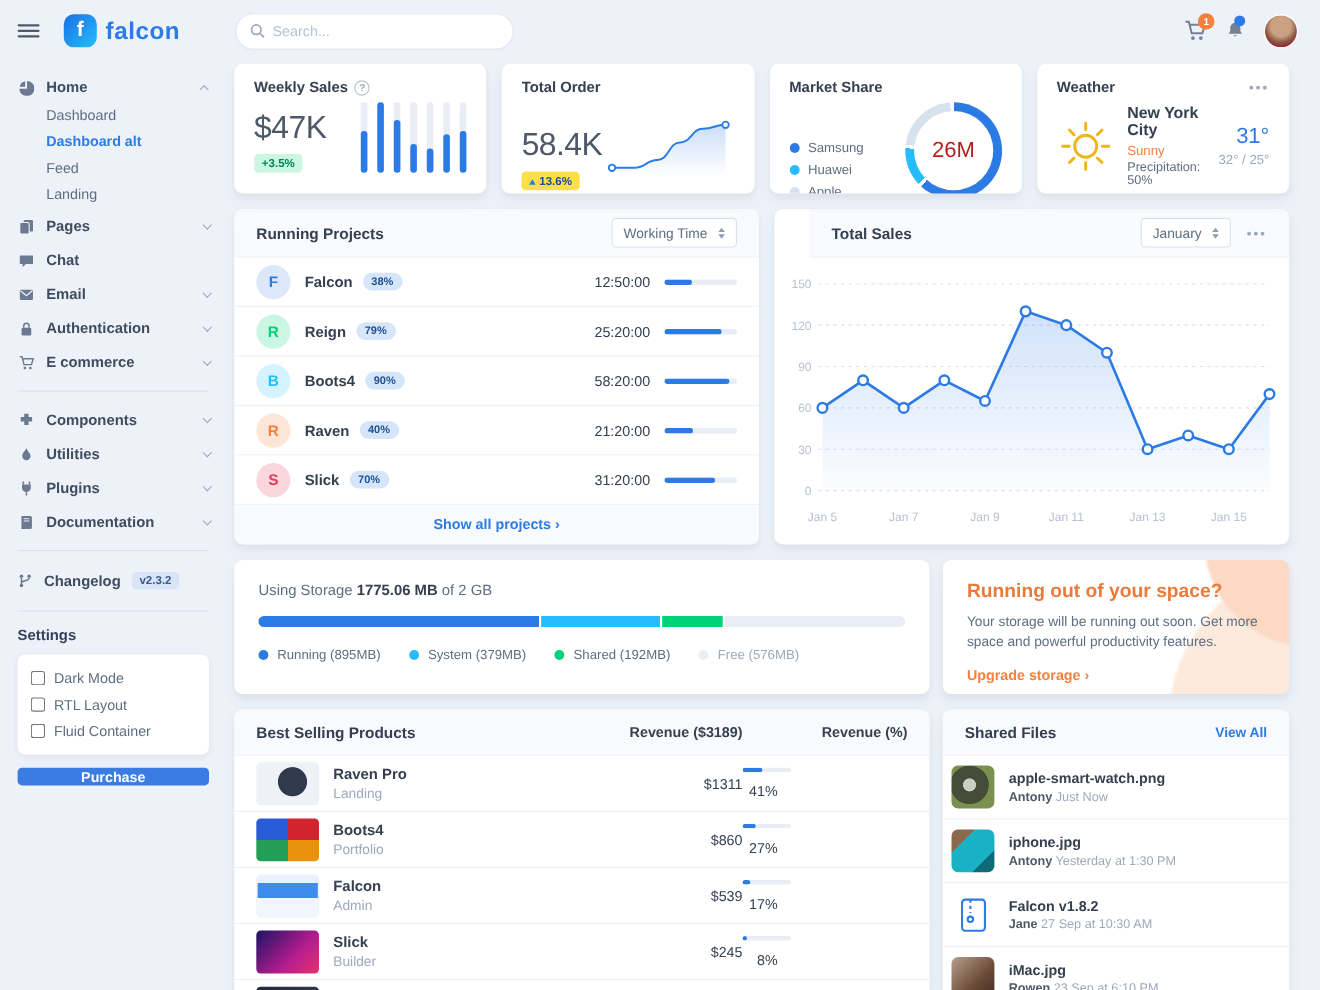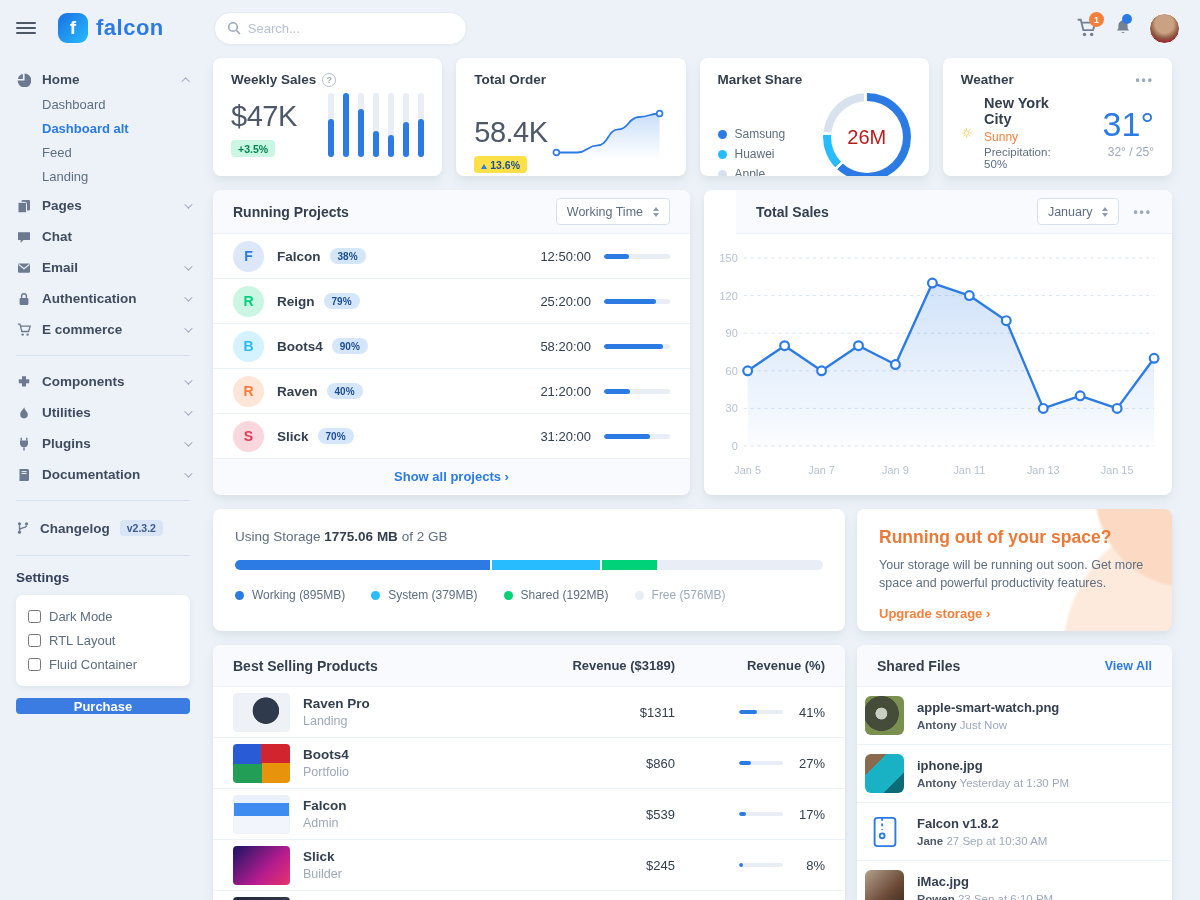--- a/index.html
+++ b/index.html
@@ -75,21 +75,21 @@
   .legend-item { display:flex; align-items:center; gap:8px; font-size:12px; color:#5e6e82; }
   .dot { width:9px; height:9px; border-radius:50%; display:inline-block; }
   .donut-wrap { position:relative; width:88px; height:88px; }
   .donut { width:88px; height:88px; border-radius:50%; }
   .donut-hole { position:absolute; inset:8px; background:#fff; border-radius:50%; display:flex; align-items:center; justify-content:center; font-size:20px; color:#b91c1c; }
   .weather-body { display:flex; align-items:center; gap:12px; margin-top:8px; }
   .weather-mid { flex:1; }
   .w-city { font-size:14.5px; font-weight:bold; color:#344050; }
   .w-cond { color:#f5803e; font-size:12px; margin-top:3px; }
   .w-precip { color:#5e6e82; font-size:11.5px; margin-top:2px; }
-  .w-temp { font-size:34px; color:#2c7be5; font-weight:500; line-height:1; text-align:right;margin-left:40px; }
+  .w-temp { font-size:20px; color:#2c7be5; font-weight:500; line-height:1; text-align:right; }
   .w-range { color:#9da9bb; font-size:12px; margin-top:4px; text-align:right; }
 
   
   .mid-row { display:grid; grid-template-columns:477px 1fr; gap:14px; height:305px; }
   .proj-rows { display:flex; flex-direction:column; }
   .proj-row { display:flex; align-items:center; height:45px; padding:0 20px; border-bottom:1px solid #edf2f9; }
   .proj-av { width:31px; height:31px; border-radius:50%; font-weight:bold; font-size:14px; display:flex; align-items:center; justify-content:center; }
   .av-primary { background:#dce8f9; color:#2c7be5; }
   .av-success { background:#ccf6e4; color:#00d27a; }
   .av-info { background:#d4f2ff; color:#27bcfd; }
@@ -131,21 +131,21 @@
   .prod-info { display:flex; align-items:center; gap:13px; }
   .thumb { width:57px; height:39px; border-radius:4px; flex:0 0 57px; }
   .thumb-raven { background:radial-gradient(circle at 58% 45%, #2f3b4d 0 34%, #eef1f6 36%); border:1px solid #edf0f5; }
   .thumb-boots4 { background:conic-gradient(#d1242f 0 25%, #e8930c 0 50%, #239e56 0 75%, #2a5bd7 0); }
   .thumb-falcon { background:linear-gradient(180deg,#e8f1fc 0 18%, #3e8cf0 18% 55%, #f2f6fc 55%); border:1px solid #edf0f5; }
   .thumb-slick { background:linear-gradient(135deg,#1b1464,#b41c8e 60%,#e8336d); }
   .thumb-reign { background:linear-gradient(135deg,#23293a,#3a4254); }
   .prod-name { font-size:13.5px; font-weight:bold; color:#344050; }
   .prod-cat { font-size:12.5px; color:#9da9bb; margin-top:3px; }
   .prod-rev { text-align:right; font-size:13px; color:#344050; }
-  .prod-pct { display:flex; align-items:center; justify-content:flex-end; gap:10px; }
+  .prod-pct { display:flex; justify-content:flex-end; gap:10px;flex-direction:column; }
   .prog.sm { width:44px; height:4px; margin-left:0; }
   .pct-label { font-size:13px; color:#344050; width:32px; text-align:right; }
 
   .files-rows { display:flex; flex-direction:column; }
   .file-item { display:flex; align-items:center; gap:13px; padding:9px 8px; }
   .file-item + .file-item { border-top:1px solid #edf2f9; }
   .fthumb { width:39px; height:39px; border-radius:6px; flex:0 0 39px; }
   .fthumb-watch { background:radial-gradient(circle at 42% 45%, #c9cfc3 0 18%, #454d3a 20% 55%, #79904f 57%); }
   .fthumb-iphone { background:linear-gradient(135deg,#8a6a4f 0 28%, #18b2c4 28% 74%, #0c6b77 74%); }
   .fthumb-file { display:flex; align-items:center; justify-content:center; }
@@ -587,21 +587,21 @@
       </div>
       <div class="st-bar" id="storage-bar">
             <span class="st-seg" style="width: 43.8296%; background: rgb(44, 123, 229);"></span>
             <span class="st-seg" style="width: 18.5602%; background: rgb(39, 188, 253);"></span>
             <span class="st-seg" style="width: 9.40255%; background: rgb(0, 210, 122);"></span>
             <span class="st-seg" style="width: 28.2076%; background: rgb(233, 237, 245);"></span>
           </div>
       <div class="st-legend">
         <span class="legend-item">
               <span class="dot" style="background:#2c7be5"></span>
-              <span>Working (895MB)</span>
+              <span>Running (895MB)</span>
             </span>
         <span class="legend-item">
               <span class="dot" style="background:#27bcfd"></span>
               <span>System (379MB)</span>
             </span>
         <span class="legend-item">
               <span class="dot" style="background:#00d27a"></span>
               <span>Shared (192MB)</span>
             </span>
         <span class="legend-item" style="color:#9da9bb;">

